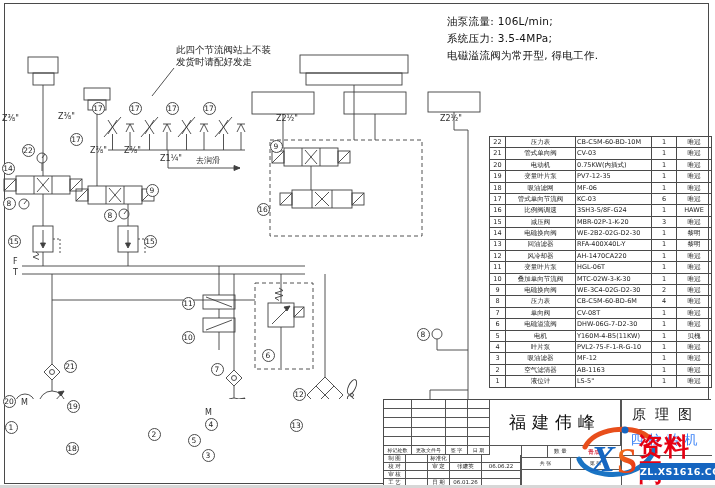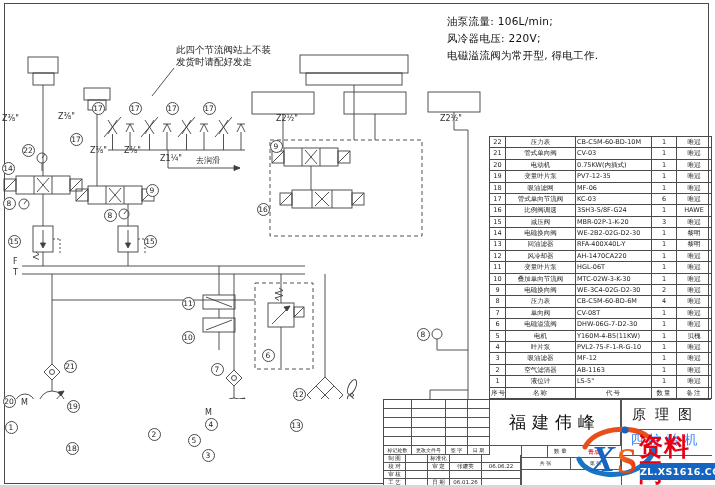--- a/index.html
+++ b/index.html
@@ -328,21 +328,21 @@
         <div class="slabel" style="left: 440px; top: 114px;">Z2½"</div>
         <div class="slabel" style="left: 13px; top: 257px;">F</div>
         <div class="slabel" style="left: 13px; top: 268px;">T</div>
         <div class="slabel" style="left: 21px; top: 398px;">M</div>
         <div class="slabel" style="left: 205px; top: 408px;">M</div>
       </div>
   </div>
 
   <div class="tech">
     <div class="l">油泵流量: 106L/min;</div>
-    <div class="l">风冷器电压: 220V;</div>
+    <div class="l">系统压力: 3.5-4MPa;</div>
     <div class="l">电磁溢流阀为常开型, 得电工作.</div>
   </div>
 
   <table class="parts">
     <colgroup>
         <col style="width:16px">
         <col style="width:70px">
         <col style="width:76px">
         <col style="width:25px">
         <col style="width:35px">
@@ -494,27 +494,20 @@
           <td class="c-code">AB-1163</td>
           <td class="c-qty">1</td>
           <td class="c-note">唯冠</td>
         </tr>
         <tr>
           <td class="c-no">1</td>
           <td class="c-name">液位计</td>
           <td class="c-code">LS-5"</td>
           <td class="c-qty">1</td>
           <td class="c-note">唯冠</td>
-        </tr>
-        <tr class="hdr">
-          <td>序号</td>
-          <td>名称</td>
-          <td>代号</td>
-          <td>数量</td>
-          <td>备注</td>
         </tr>
       </tbody>
   </table>
 
   <div class="tblock">
     <div class="tb-abs rev-grid">
         <div class="rev-cell" style="width: 28px;"></div>
         <div class="rev-cell" style="width: 34px;"></div>
         <div class="rev-cell" style="width: 22px;"></div>
         <div class="rev-cell" style="width: 22px;"></div>

